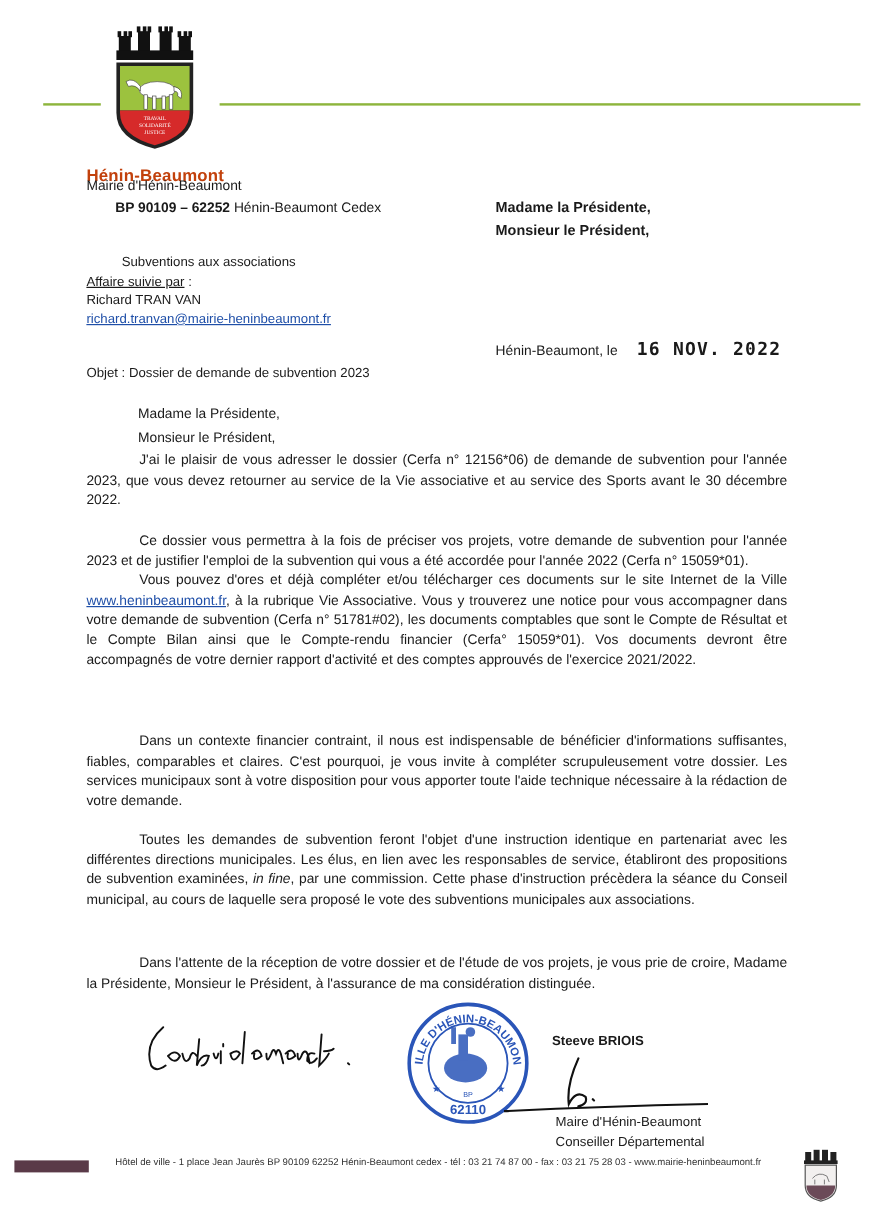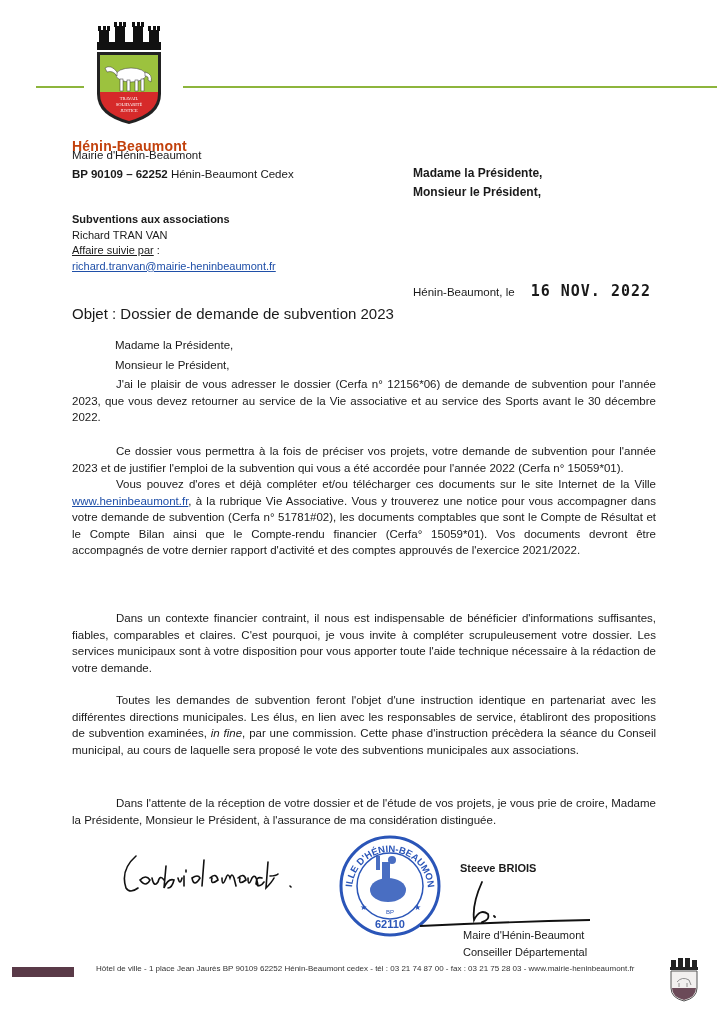--- a/index.html
+++ b/index.html
@@ -3,29 +3,29 @@
 <meta charset="utf-8">
 <style>
   html, body { margin:0; padding:0; background:#ffffff; }
   body { width:724px; height:1024px; position:relative; overflow:hidden;
          font-family:"Liberation Sans", sans-serif; color:#1a1a1a; }
   .abs { position:absolute; }
   .rule { position:absolute; height:2px; background:#8db53c; }
   .logo { position:absolute; left:93px; top:20px; width:72px; height:106px; }
   .org-name { left:72px; top:138px; font-size:14px; font-weight:bold; color:#c2410c; letter-spacing:0.2px; }
   .sender { left:72px; top:146px; font-size:11.5px; line-height:19px; }
-  .sender b { font-weight:bold; }
+  .sender b { font-weight:bold;margin-left:24px; }
   .service { left:72px; top:212px; font-size:11px; line-height:15.5px; }
-  .service .title { font-weight:bold; }
+  .service .title { font-weight:normal;text-align:center; }
   .service .u { text-decoration:underline; }
   .service a { color:#1f4fa8; text-decoration:underline; }
   .recipient { left:413px; top:164px; font-size:12px; font-weight:bold; line-height:19px; }
   .dateline { left:413px; top:282px; font-size:11.5px; }
   .stamp-date { font-family:"DejaVu Sans Mono", monospace; font-weight:bold; font-size:15px; letter-spacing:1px; margin-left:16px; }
-  .objet { left:72px; top:305px; font-size:15px; }
+  .objet { left:72px; top:305px; font-size:11px; }
   .salut { left:115px; top:335px; font-size:11.5px; line-height:20px; }
   .body { position:absolute; left:72px; width:584px; font-size:11.5px; line-height:16.5px; text-align:justify; }
   .body p { margin:0; text-indent:44px; }
   .body a { color:#1f4fa8; text-decoration:underline; }
   .p1 { top:376px; }
   .p2 { top:443px; }
   .p4 { top:610px; }
   .p5 { top:692px; }
   .p6 { top:795px; }
   .signature-left { left:118px; top:848px; width:200px; height:50px; }
@@ -83,22 +83,22 @@
 </svg>
 
 <div class="abs org-name">Hénin-Beaumont</div>
 <div class="abs sender">
   <div>Mairie d'Hénin-Beaumont</div>
   <div><b>BP 90109 – 62252</b><span> Hénin-Beaumont Cedex</span></div>
 </div>
 
 <div class="abs service">
   <div class="title">Subventions aux associations</div>
+  <div><span class="u">Affaire suivie par</span><span> :</span></div>
   <div>Richard TRAN VAN</div>
-  <div><span class="u">Affaire suivie par</span><span> :</span></div>
   <div><a>richard.tranvan@mairie-heninbeaumont.fr</a></div>
 </div>
 
 <div class="abs recipient">
   <div>Madame la Présidente,</div>
   <div>Monsieur le Président,</div>
 </div>
 
 <div class="abs dateline">
   <span>Hénin-Beaumont, le</span><span class="stamp-date">16 NOV. 2022</span>

